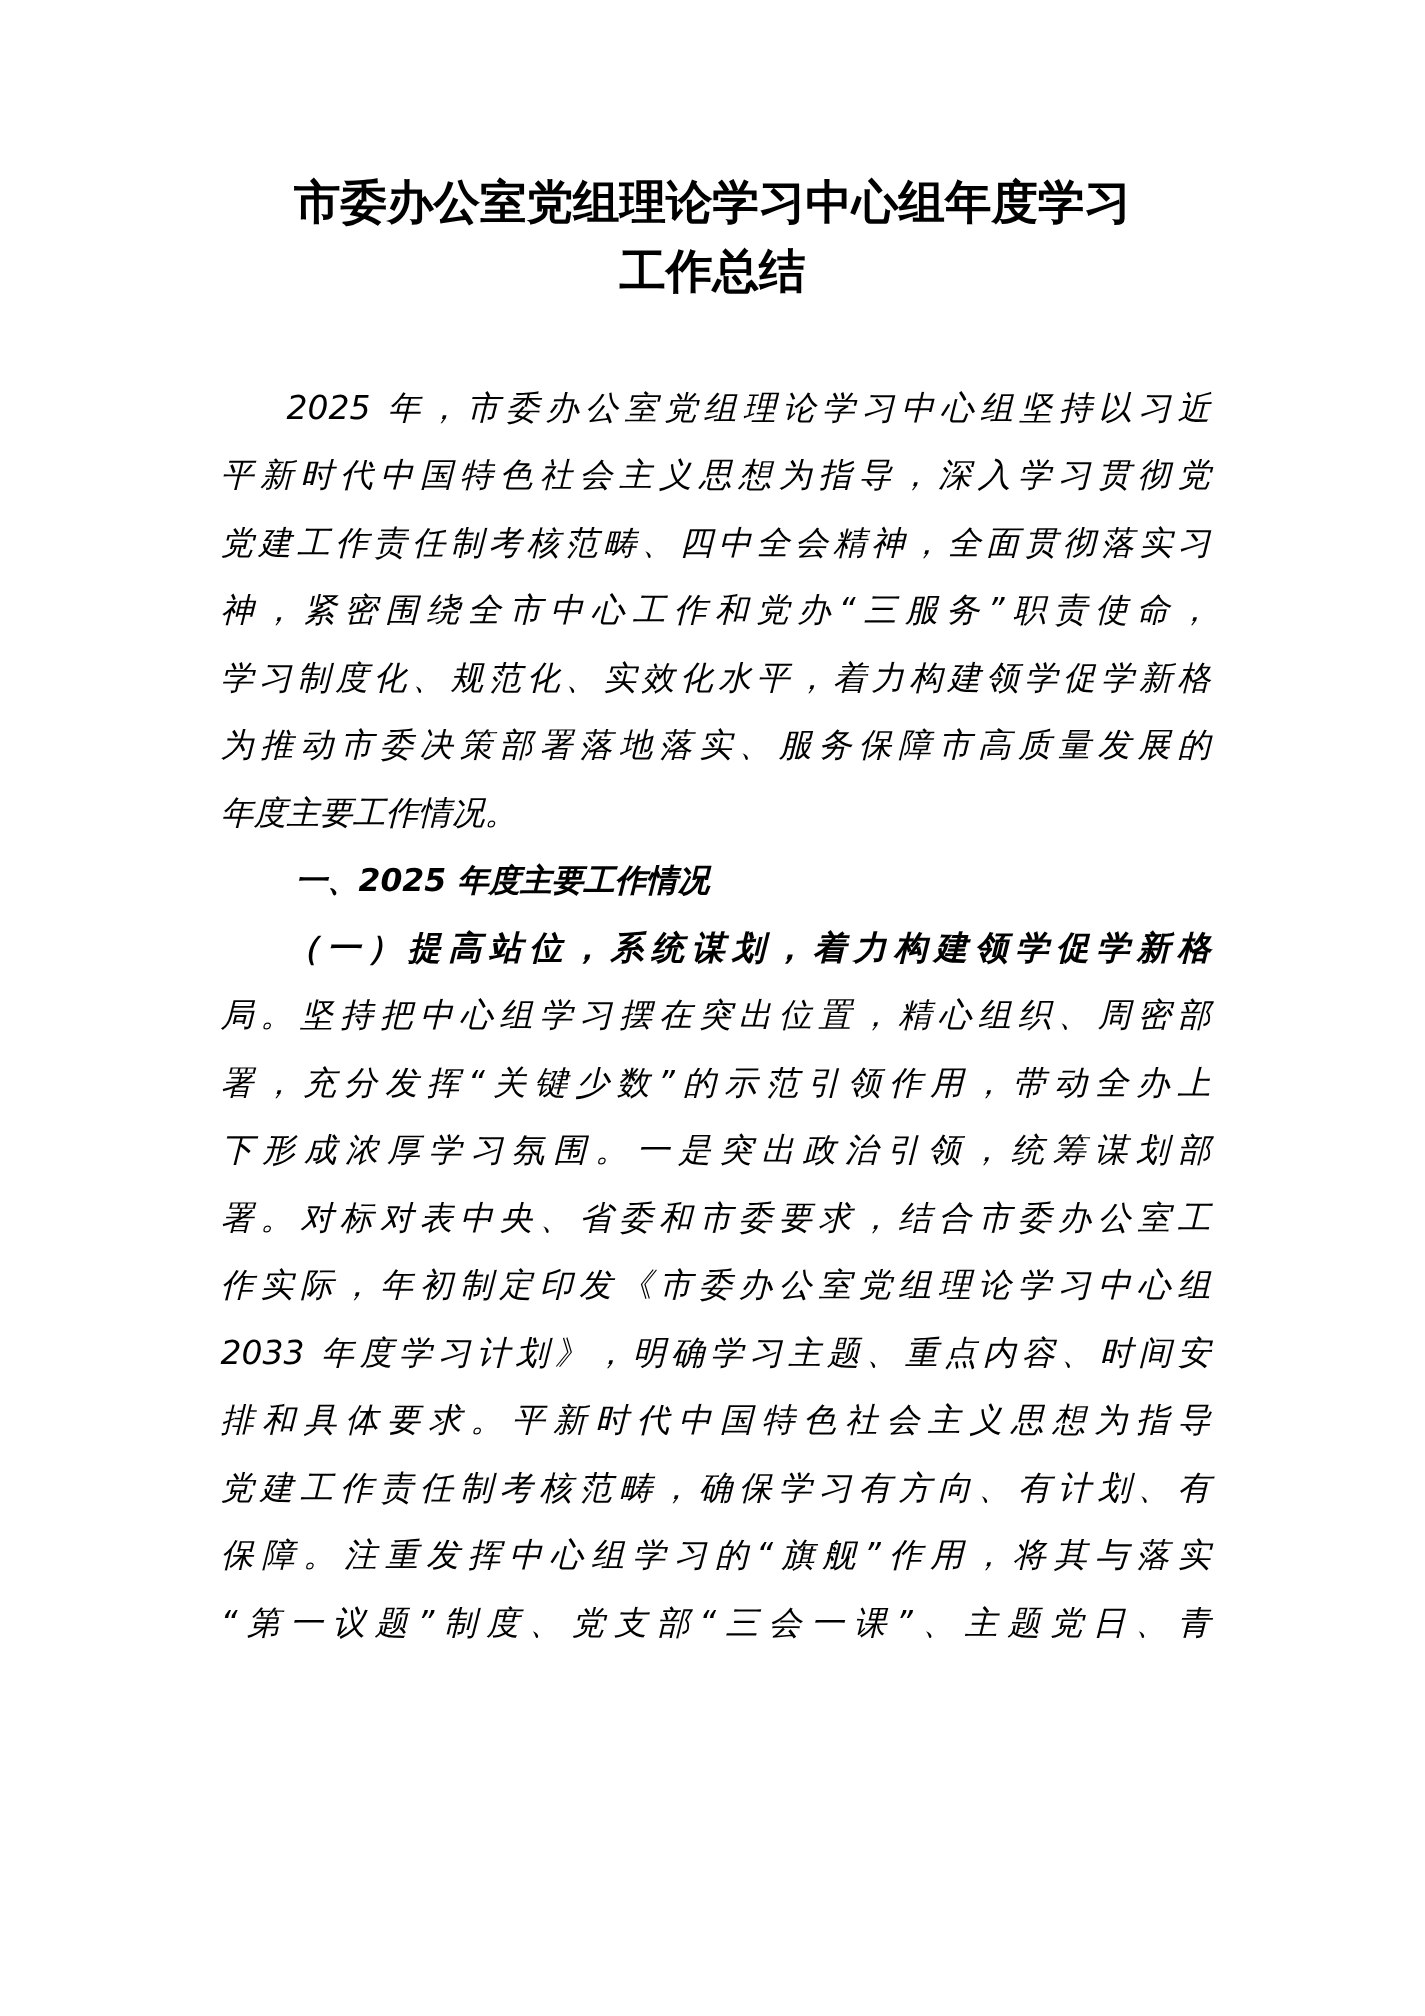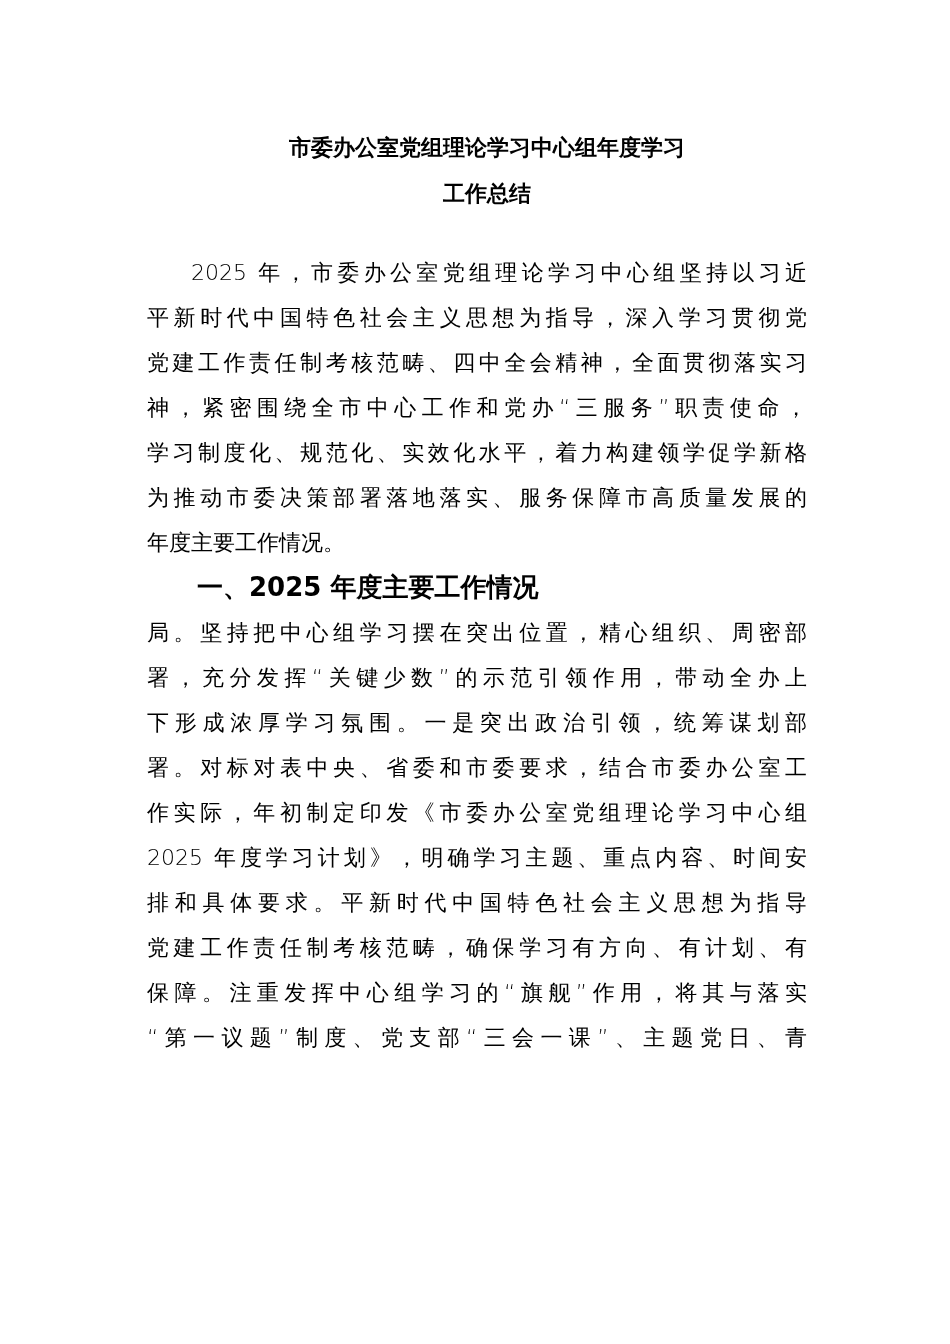--- a/index.html
+++ b/index.html
@@ -24,24 +24,24 @@
       background: #ffffff;
     }
     .title {
       position: absolute;
       left: 140px;
       width: 670px;
       top: 112px;
       text-align: center;
       font-family: "DejaVu Serif", "Liberation Serif", serif;
       font-weight: bold;
-      font-size: 22px;
+      font-size: 31px;
       line-height: 46px;
       letter-spacing: 0px;
-      margin: 12px;
+      margin: 0;
     }
     .title .tline {
       display: block;
       white-space: nowrap;
     }
     .body-text {
       position: absolute;
       left: 147px;
       width: 660px;
       top: 250px;
@@ -50,31 +50,32 @@
       display: block;
       height: 45px;
       line-height: 45px;
       font-size: 22px;
       white-space: nowrap;
       text-align: justify;
       text-align-last: justify;
       letter-spacing: 0;
       font-family: "DejaVu Sans", "Liberation Sans", sans-serif;
       font-weight: 300;
+      font-style: italic;
     }
     .line.indent {
       padding-left: 44px;
     }
     .line.last {
       text-align-last: left;
     }
     .line.heading {
       font-family: "DejaVu Sans", "Liberation Sans", sans-serif;
       font-weight: bold;
-      font-size: 26px;
+      font-size: 21px;
       text-align-last: left;
       padding-left: 50px;
     }
     .line.subheading {
       font-family: "DejaVu Serif", "Liberation Serif", serif;
       font-weight: bold;
       padding-left: 44px;
     }
   </style>
 </head>
@@ -95,26 +96,27 @@
       <span class="line">党建工作责任制考核范畴、四中全会精神，全面贯彻落实习</span>
       <span class="line">神，紧密围绕全市中心工作和党办“三服务”职责使命，</span>
       <span class="line">学习制度化、规范化、实效化水平，着力构建领学促学新格</span>
       <span class="line">为推动市委决策部署落地落实、服务保障市高质量发展的</span>
       <span class="line last">年度主要工作情况。</span>
     </div>
 
     <span class="line heading">一、2025 年度主要工作情况</span>
 
     <div>
+      <span class="line subheading">（一）提高站位，系统谋划，着力构建领学促学新格</span>
       <span class="line">局。坚持把中心组学习摆在突出位置，精心组织、周密部</span>
       <span class="line">署，充分发挥“关键少数”的示范引领作用，带动全办上</span>
       <span class="line">下形成浓厚学习氛围。一是突出政治引领，统筹谋划部</span>
       <span class="line">署。对标对表中央、省委和市委要求，结合市委办公室工</span>
       <span class="line">作实际，年初制定印发《市委办公室党组理论学习中心组</span>
-      <span class="line">2025 年度学习计划》，明确学习主题、重点内容、时间安</span>
+      <span class="line">2033 年度学习计划》，明确学习主题、重点内容、时间安</span>
       <span class="line">排和具体要求。平新时代中国特色社会主义思想为指导</span>
       <span class="line">党建工作责任制考核范畴，确保学习有方向、有计划、有</span>
       <span class="line">保障。注重发挥中心组学习的“旗舰”作用，将其与落实</span>
       <span class="line">“第一议题”制度、党支部“三会一课”、主题党日、青</span>
     </div>
 
   </div>
 </div>
 
 </body></html>

